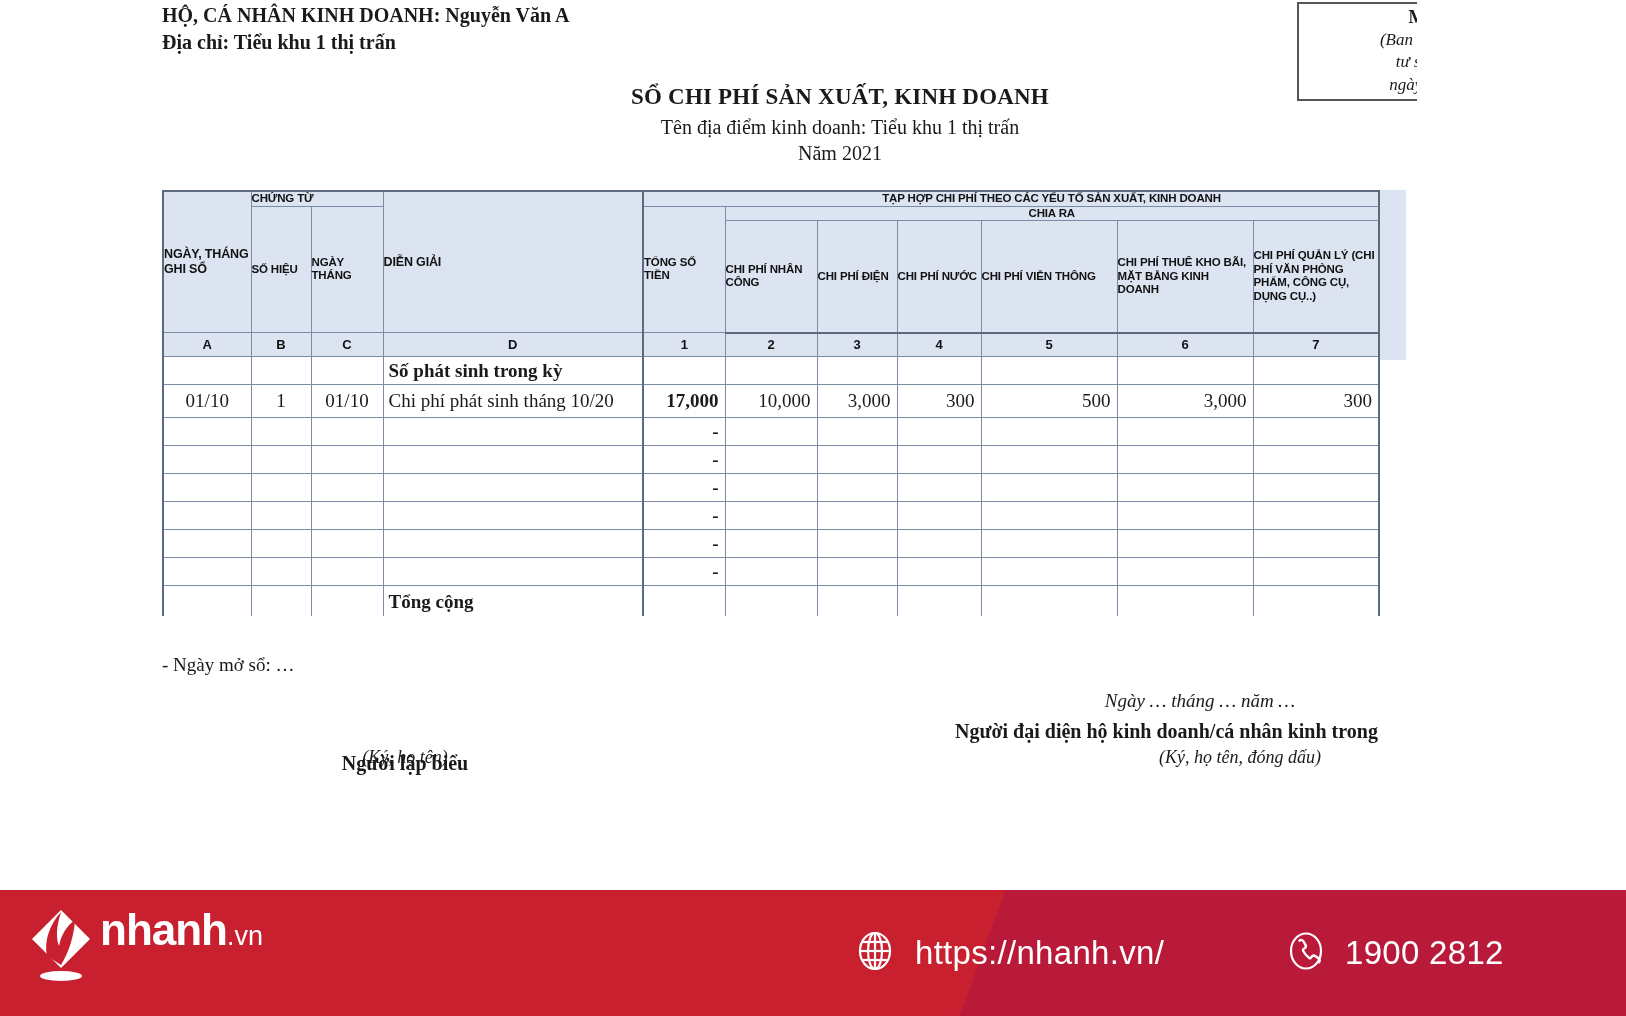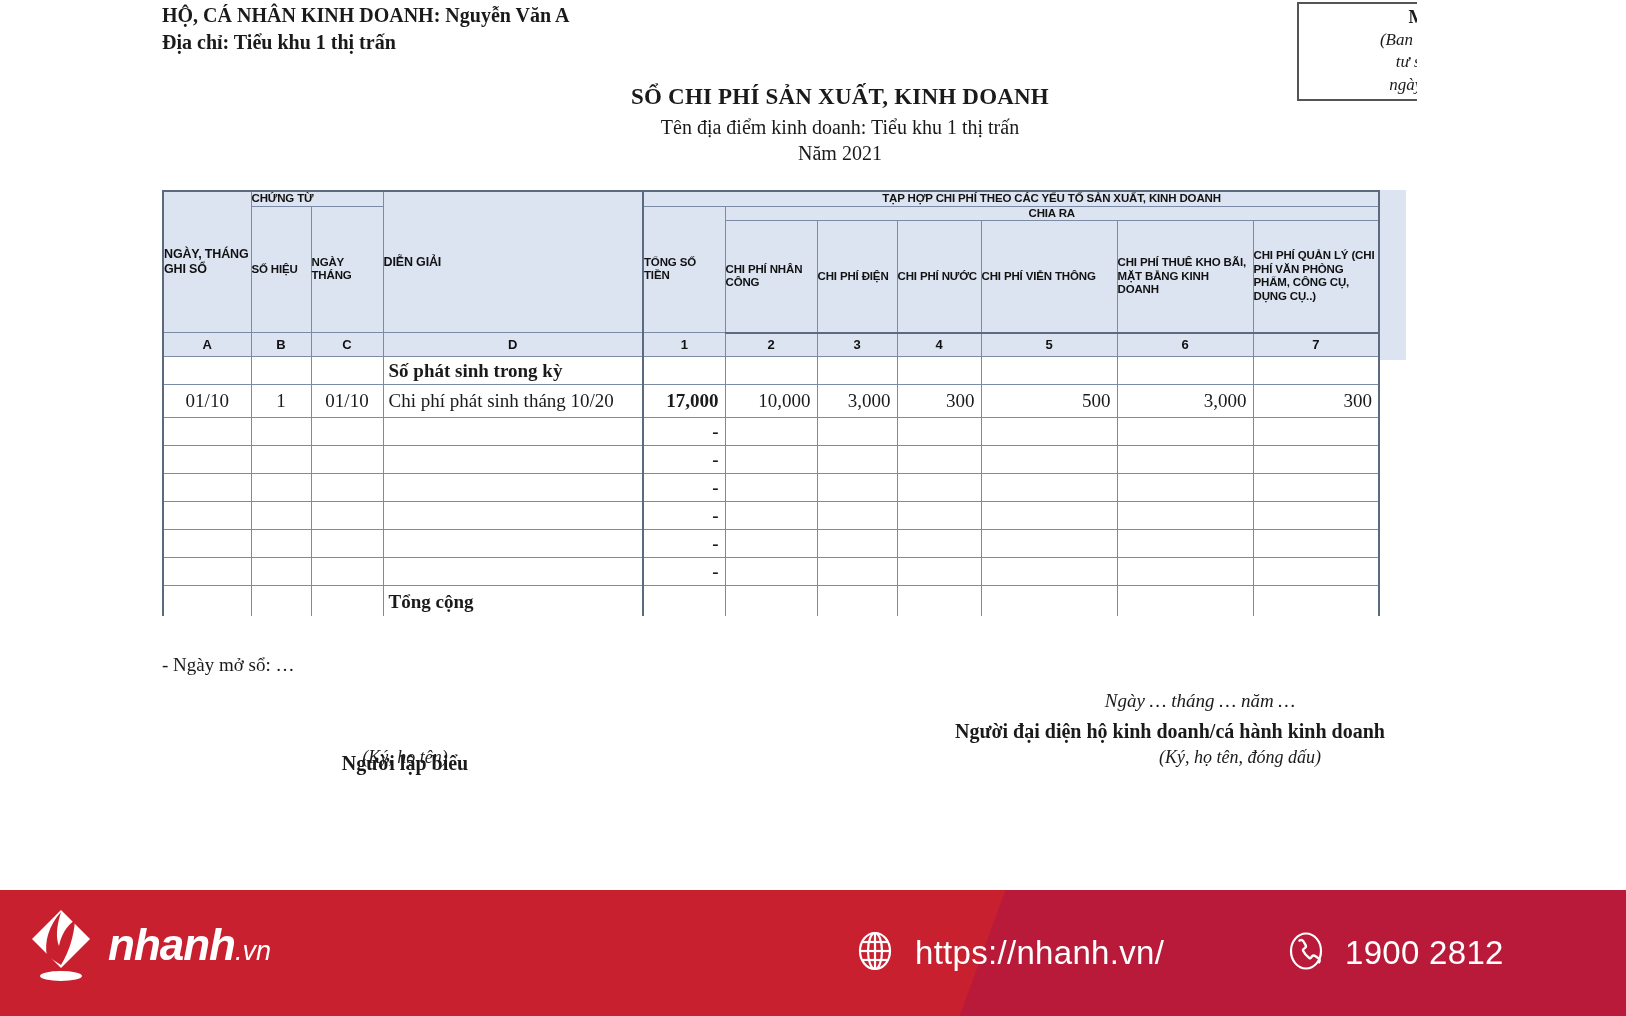--- a/index.html
+++ b/index.html
@@ -135,21 +135,21 @@
   .footer-sheen{
     position:absolute;left:980px;top:-40px;width:900px;height:220px;
     background:#b81a3c;
     transform:skewX(-20deg);
     opacity:.9;
   }
   .footer-inner{
     position:relative;height:126px;display:flex;align-items:center;
     font-family:"Liberation Sans", sans-serif;color:#fff;
   }
-  .brand{position:absolute;left:28px;top:18px;display:flex;align-items:center;gap:14px;font-style:italic;}
+  .brand{position:absolute;left:28px;top:18px;display:flex;gap:6px;}
   .brand-mark{width:66px;height:74px;position:relative;}
   .brand-text{font-size:44px;font-weight:bold;letter-spacing:-1px;line-height:1;}
   .brand-text .tld{font-size:27px;font-weight:normal;letter-spacing:0;}
   .f-site{position:absolute;left:855px;top:0;height:126px;display:flex;align-items:center;gap:20px;}
   .f-phone{position:absolute;left:1285px;top:0;height:126px;display:flex;align-items:center;gap:18px;}
   .f-txt{font-size:33px;color:#fff;letter-spacing:.3px;}
 </style>
 </head>
 <body>
 
@@ -358,21 +358,21 @@
         </tr>
       </tbody>
     </table>
   </div>
 
   <div class="note note2">- Ngày mở sổ: …</div>
 
   <div class="sig-date">Ngày … tháng … năm …</div>
   <div class="sig-left-title">Người lập biểu</div>
   <div class="sig-left-sub">(Ký, họ tên)</div>
-  <div class="sig-right-title">Người đại diện hộ kinh doanh/cá hành kinh doanh</div>
+  <div class="sig-right-title">Người đại diện hộ kinh doanh/cá nhân kinh trong</div>
   <div class="sig-right-sub">(Ký, họ tên, đóng dấu)</div>
 
   <div class="footer">
     <div class="footer-sheen"></div>
     <div class="footer-inner">
 
       <div class="brand">
         <span class="brand-mark">
           <svg width="66" height="74" viewBox="0 0 66 74" aria-hidden="true">
             <path d="M33 2 L62 31 L33 60 L4 31 Z" fill="#ffffff"></path>

